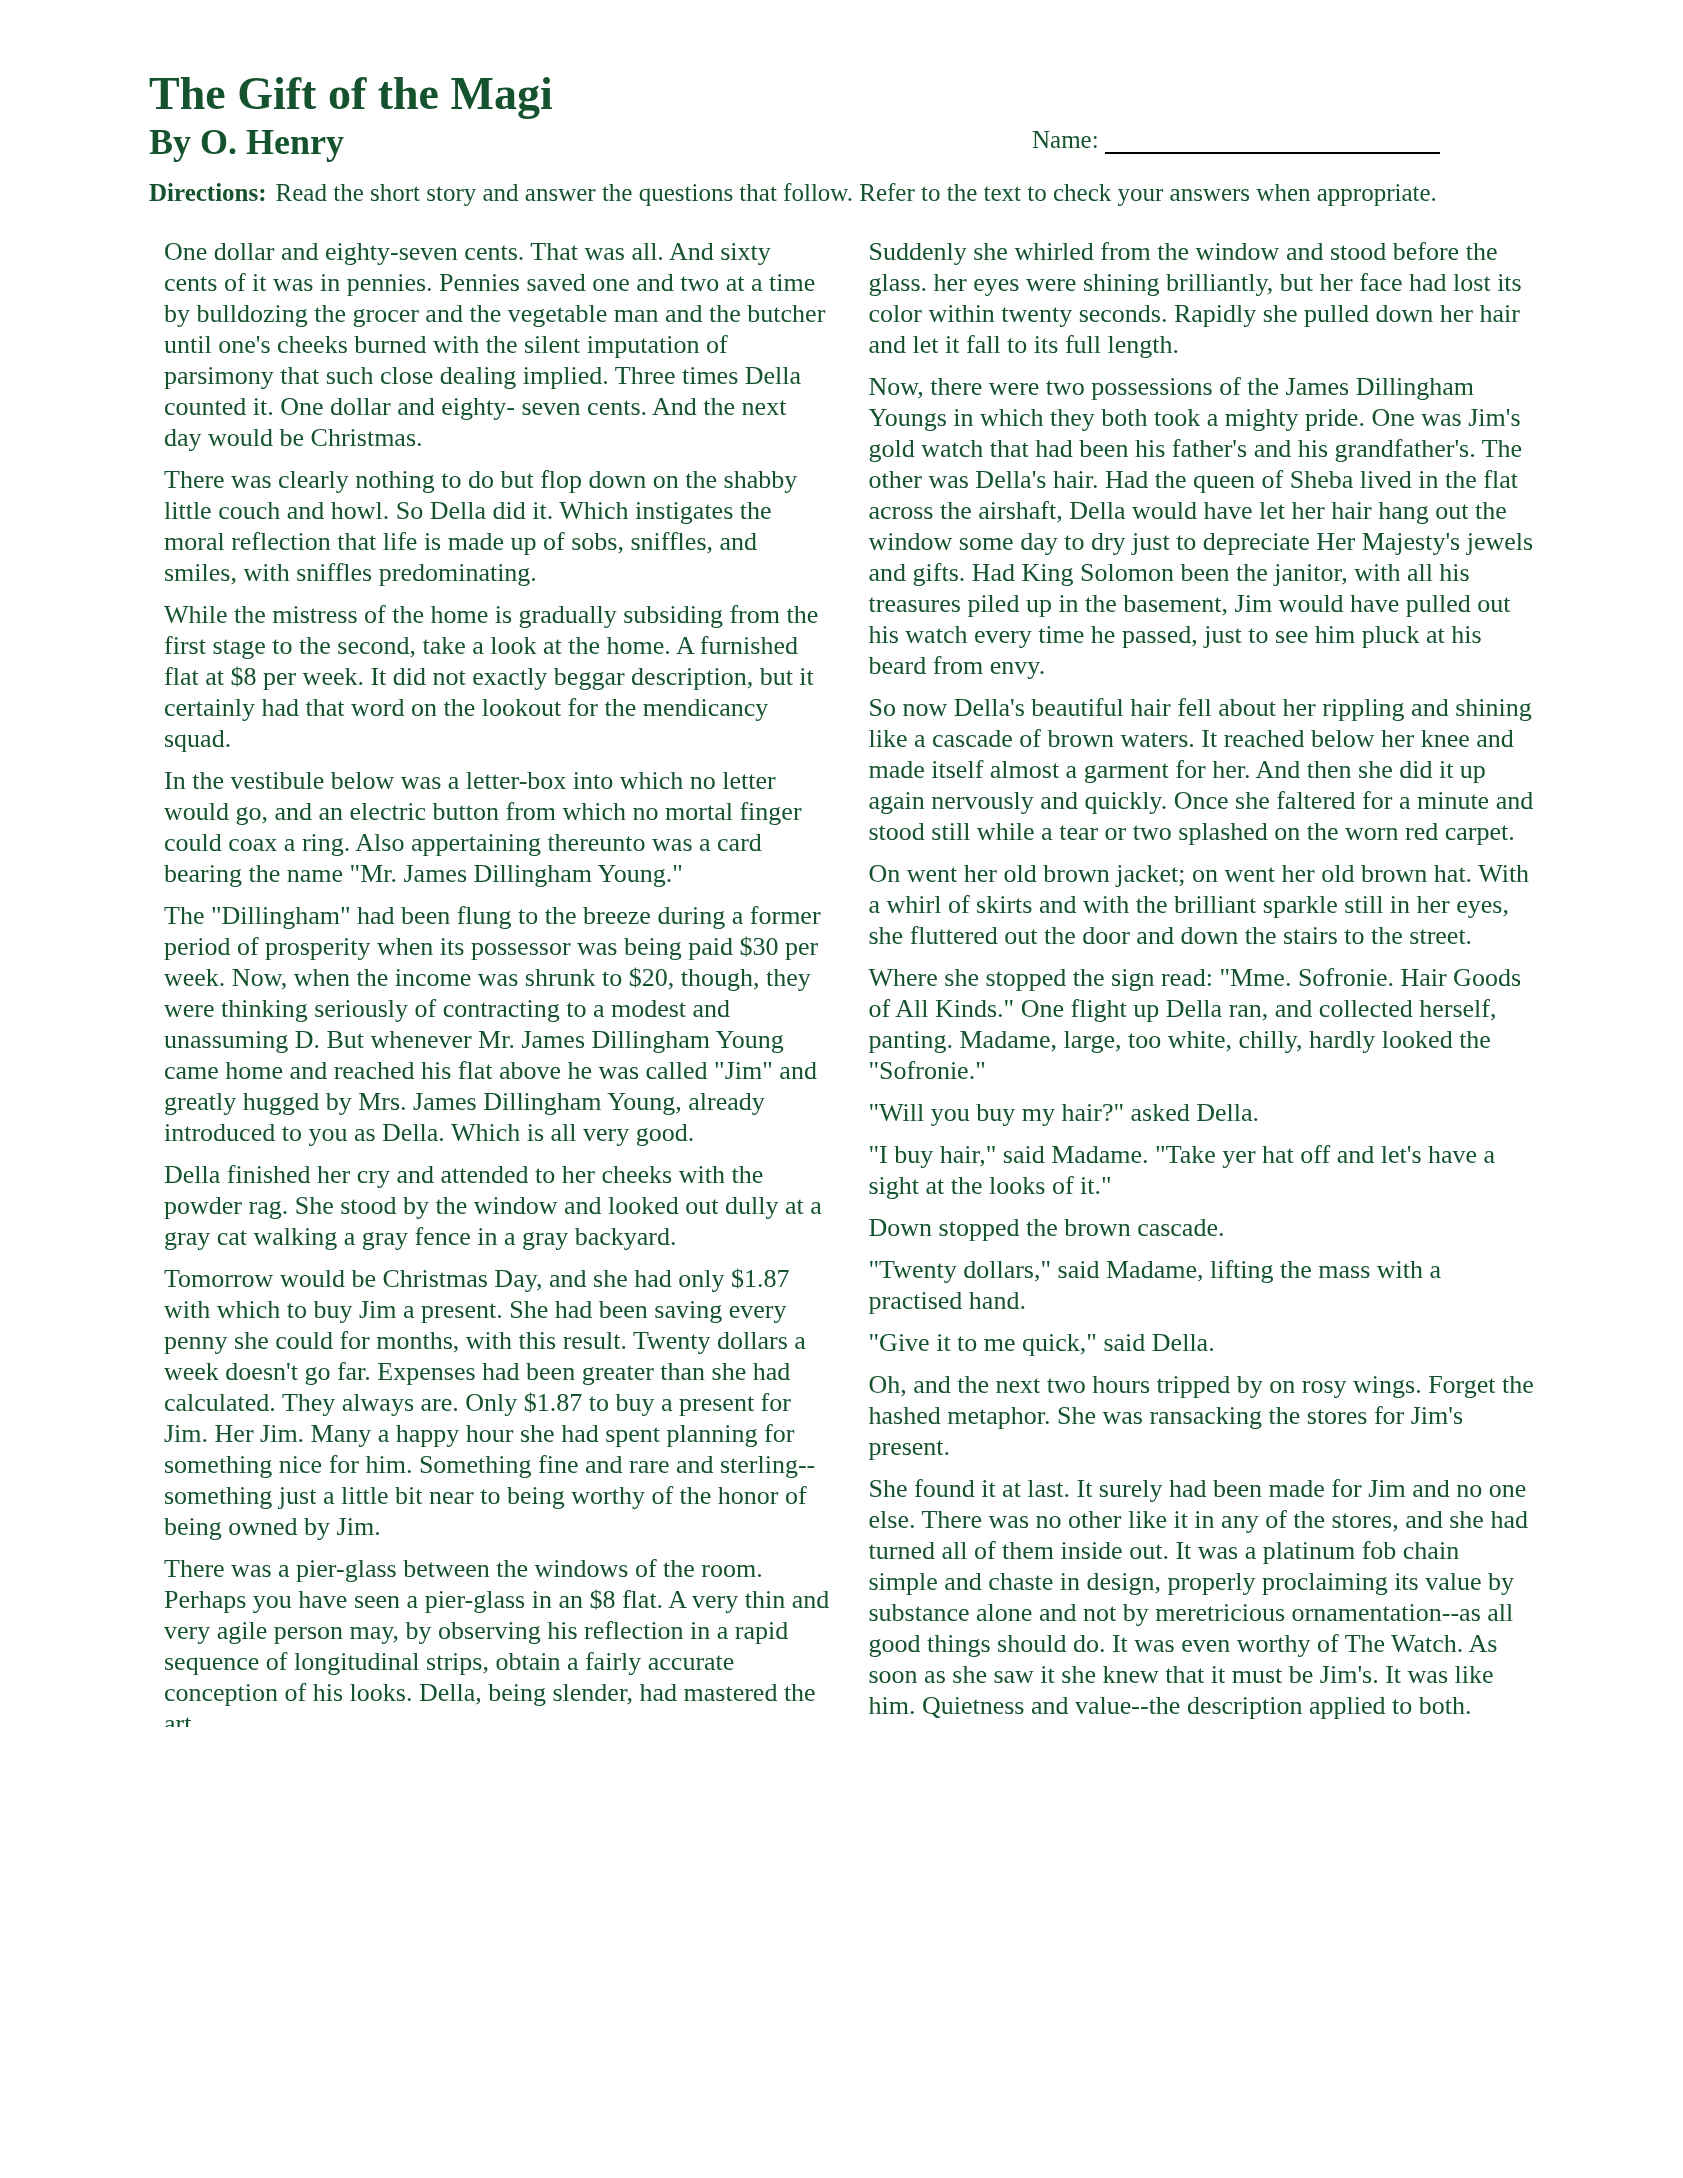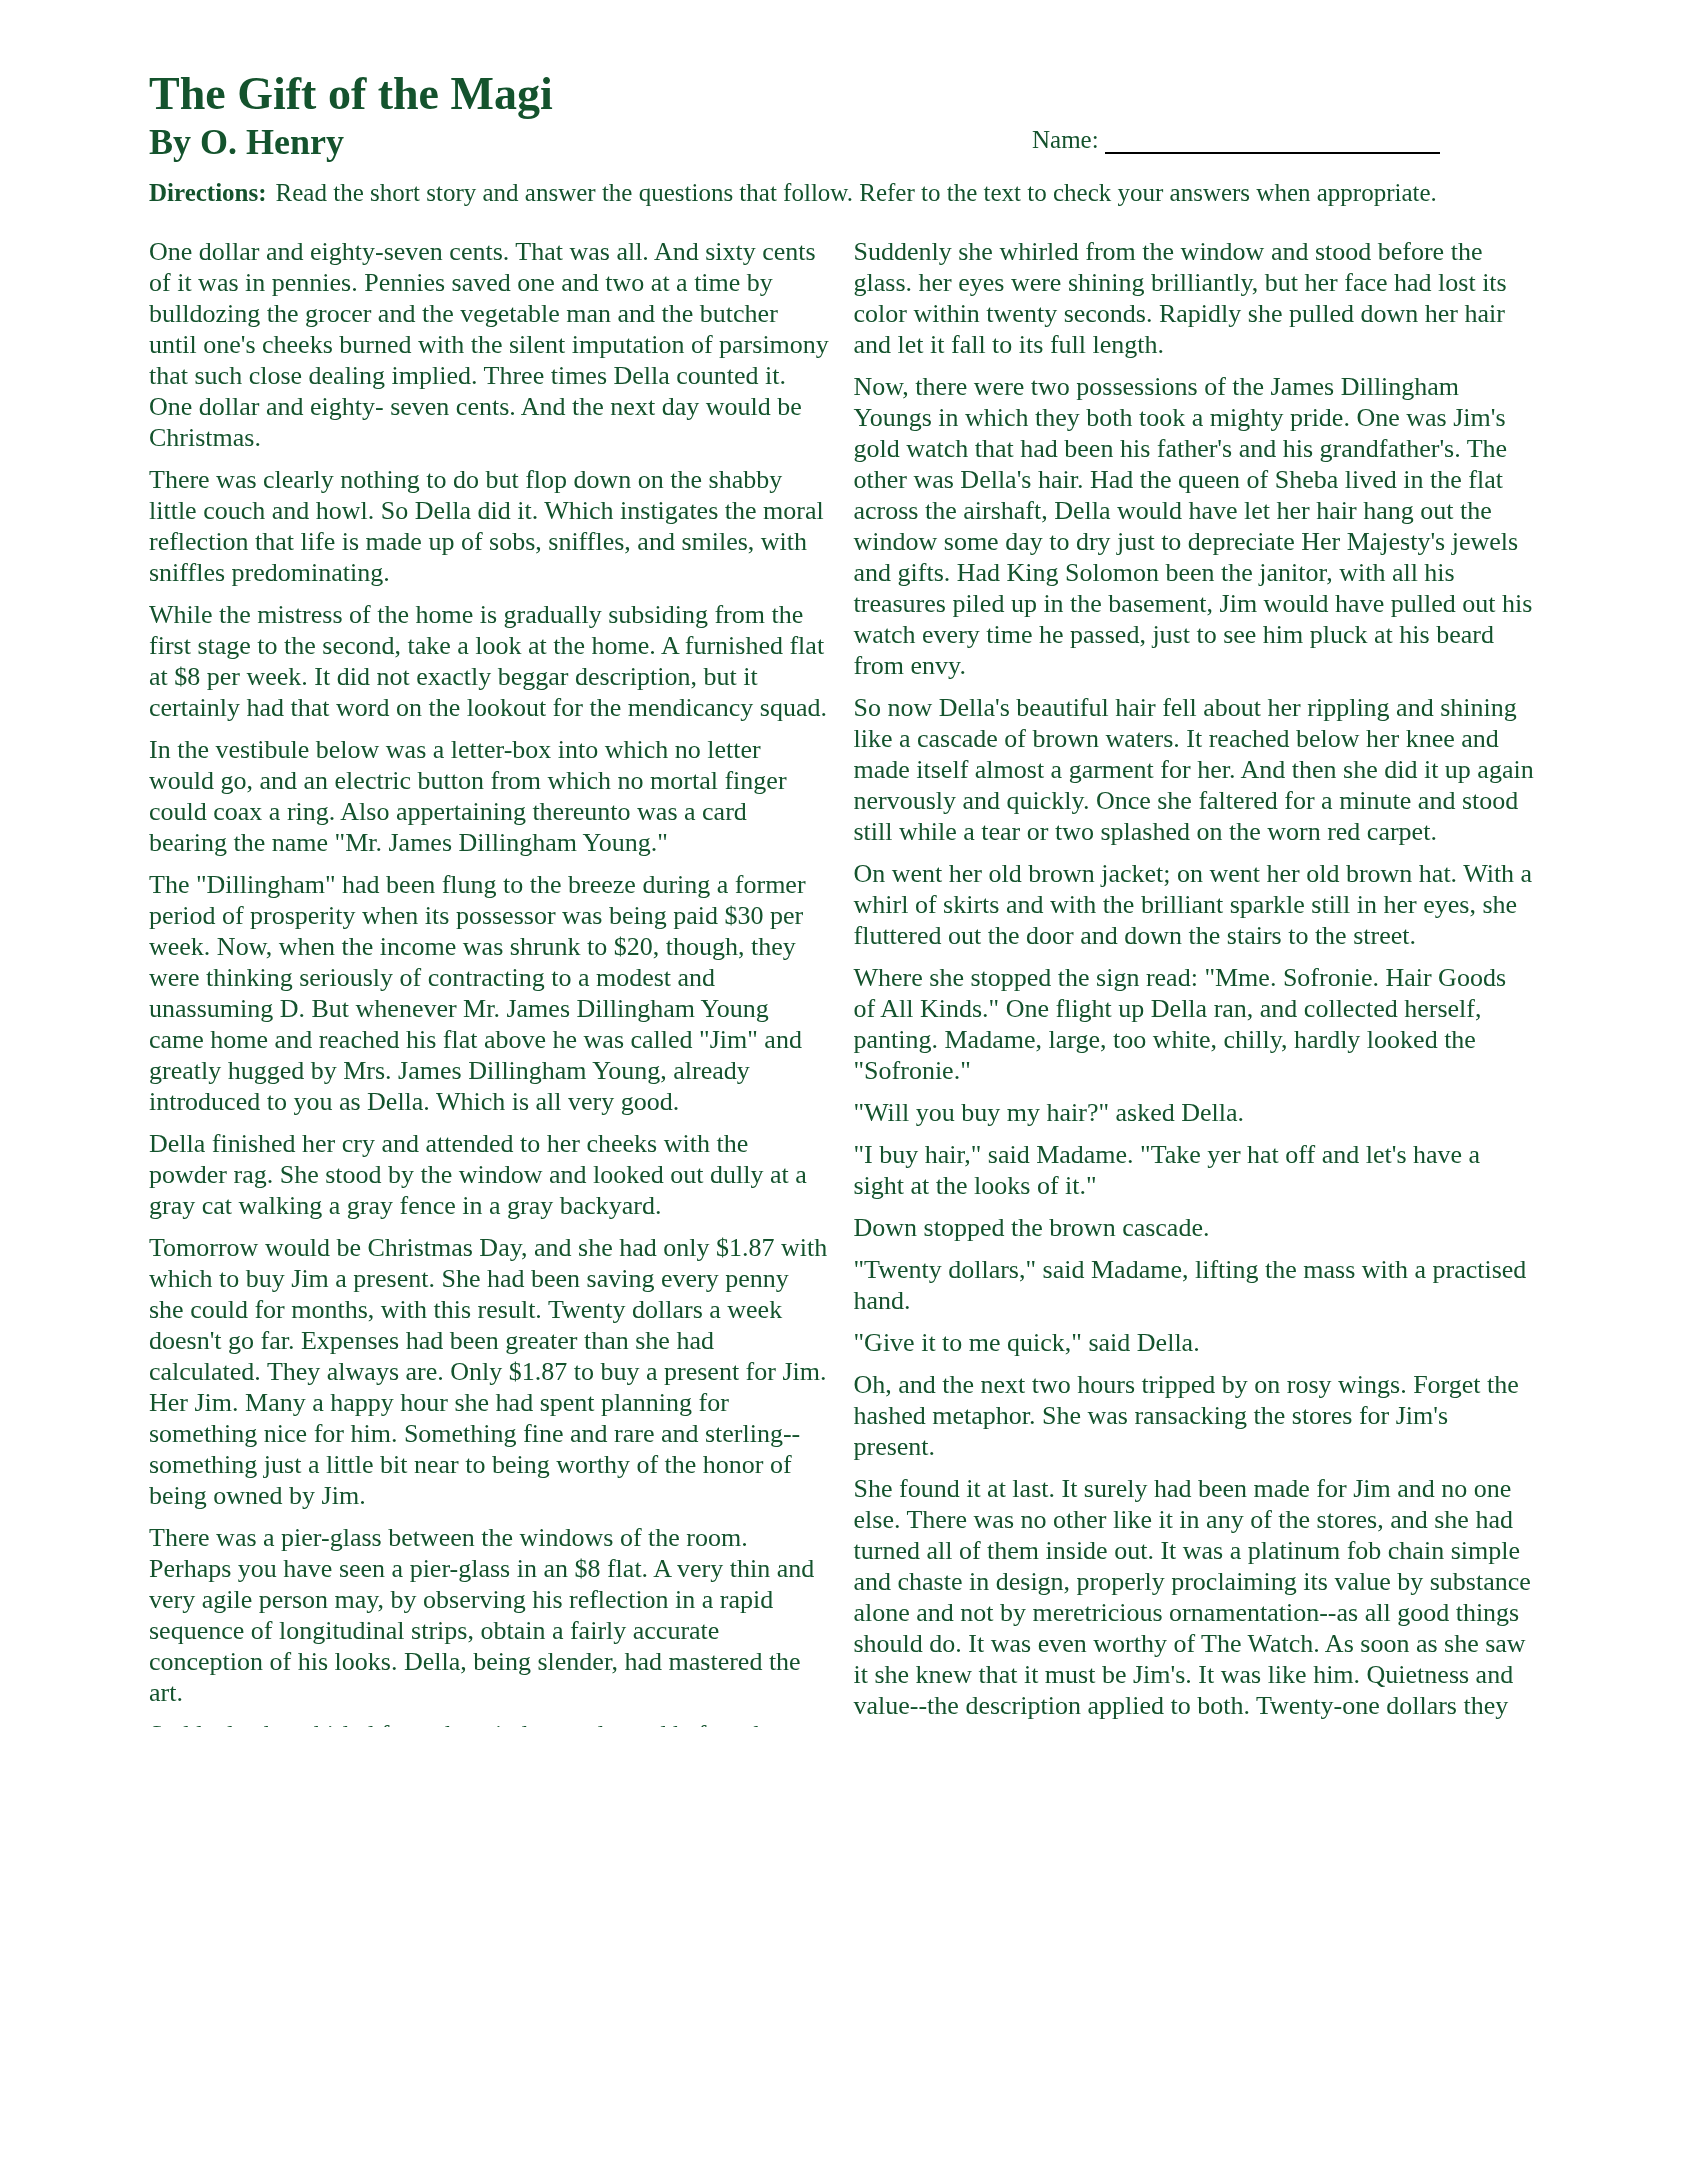--- a/index.html
+++ b/index.html
@@ -29,21 +29,21 @@
   }
   .directions{
     margin:10px 149px 0 149px;max-width:1485px;
     font-size:25px;line-height:39px;
   }
   .directions-label{font-weight:bold;margin-right:9px;}
   .columns{
     display:flex;gap:24px;
     margin:24px 149px 0 149px;
   }
-  .col{width:681px;}
+  .col{width:681px;margin-left:15px;}
   .col p{
     margin:0 0 11px 0;
     font-size:26px;line-height:31px;
   }
 </style>
 </head>
 <body>
 
 <div class="page">
 

